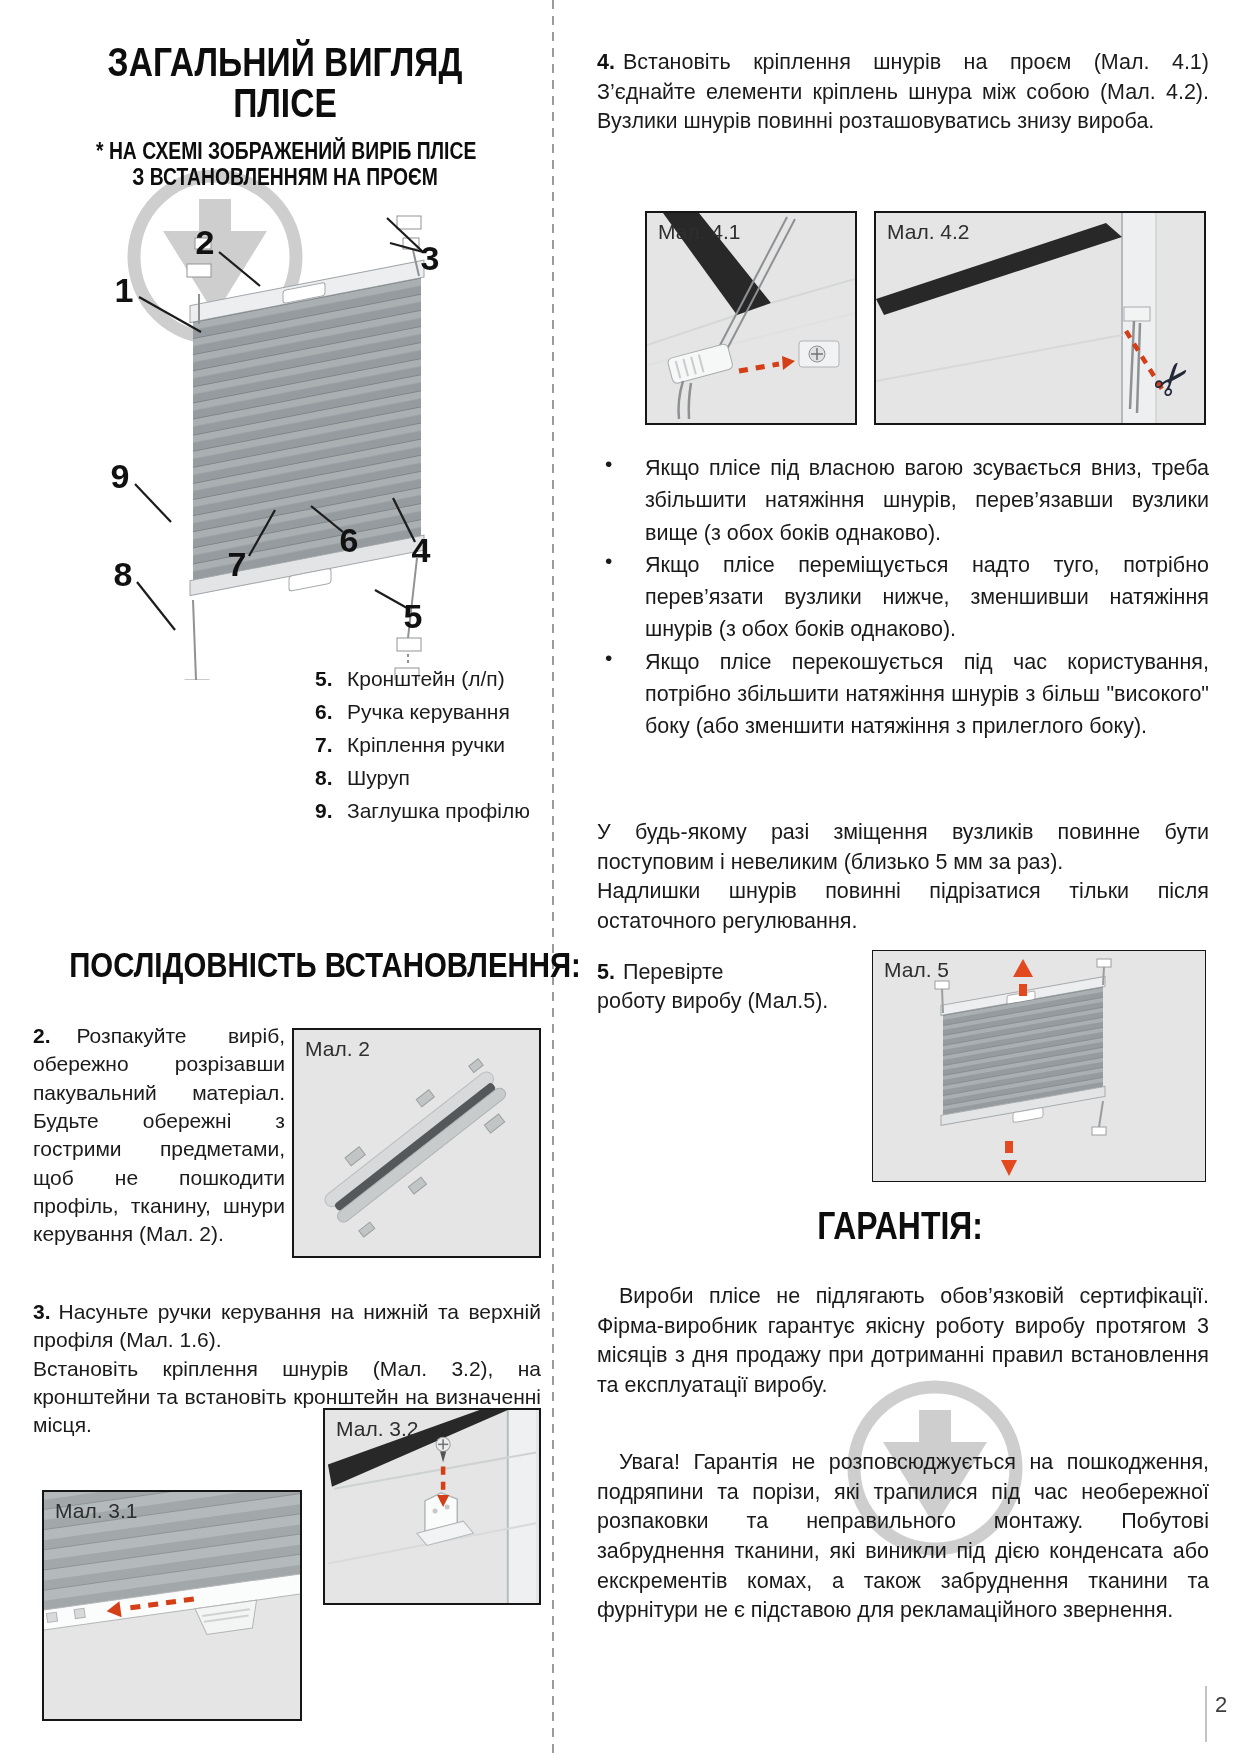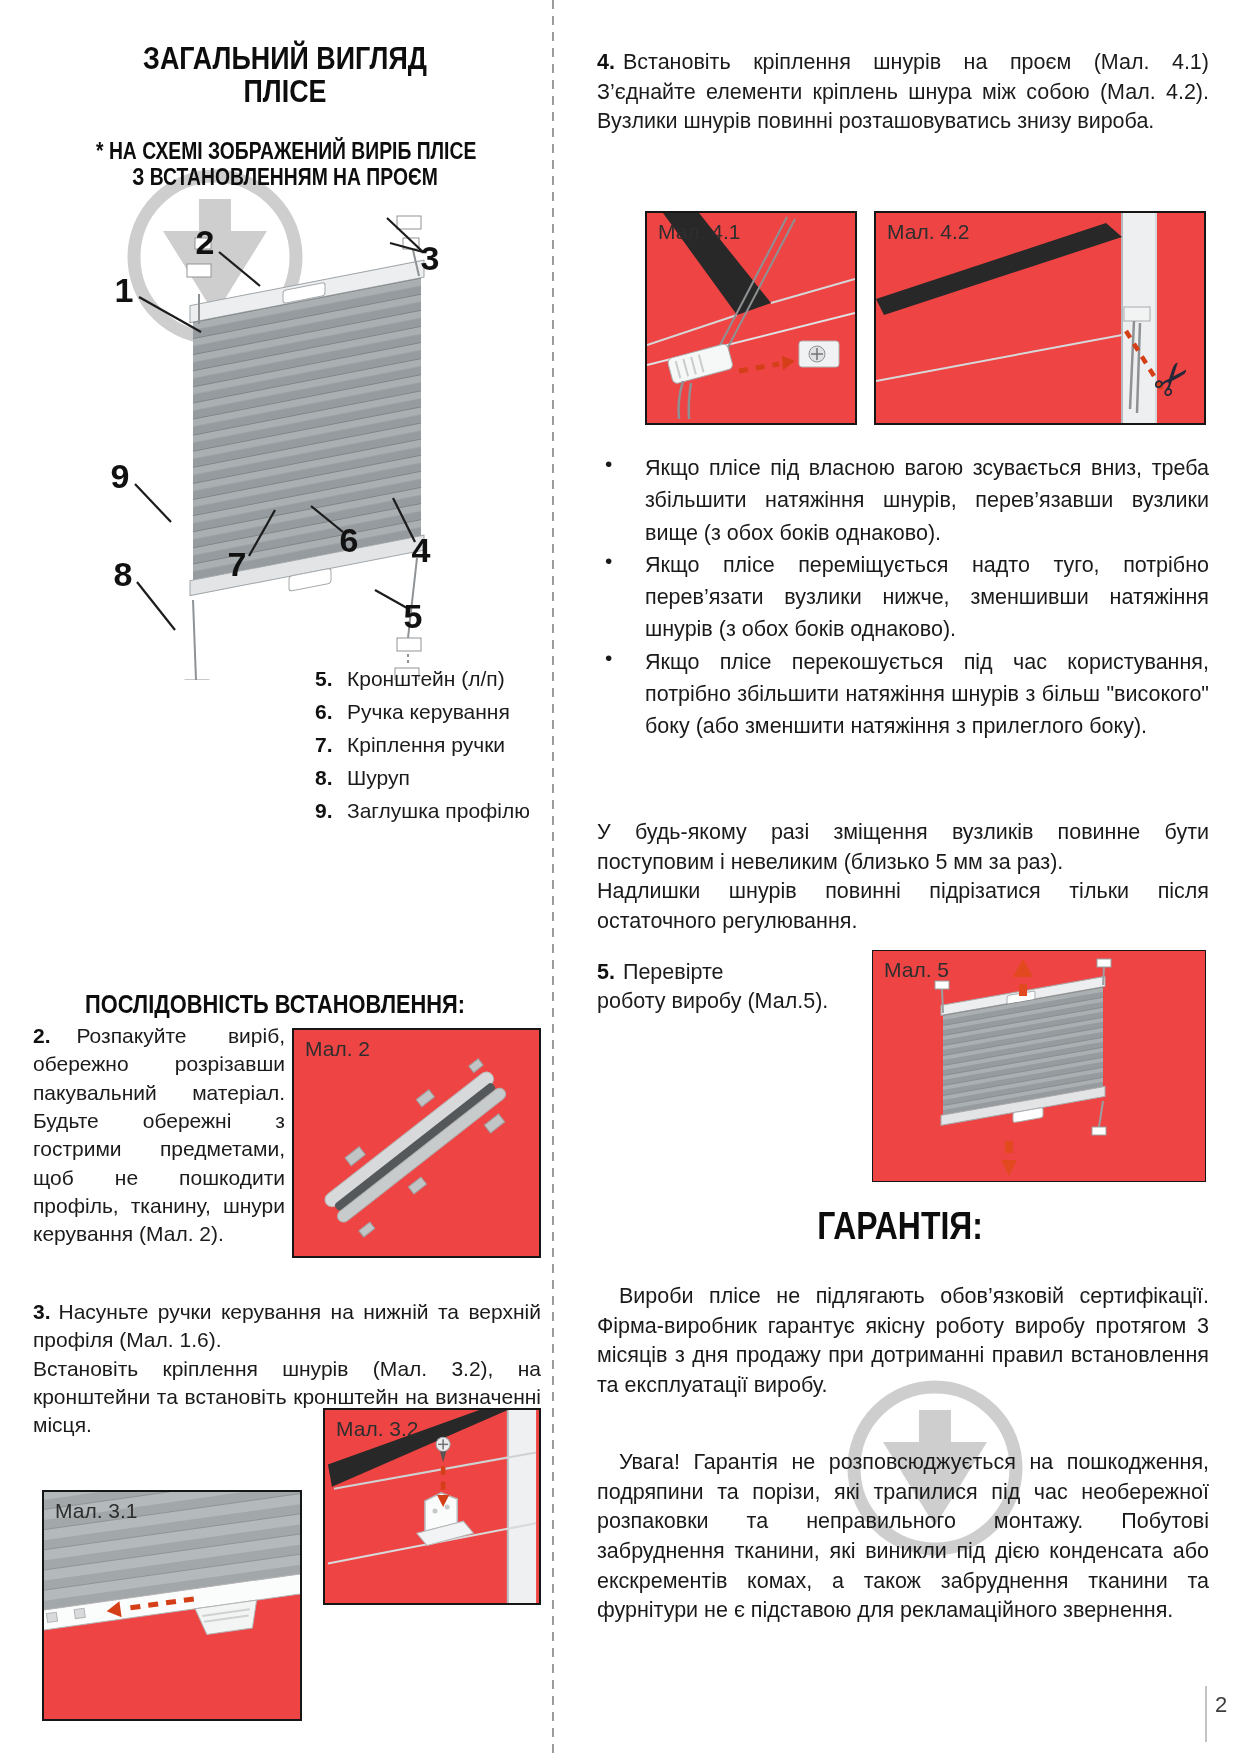--- a/index.html
+++ b/index.html
@@ -14,21 +14,21 @@
   .hd .ln{display:block;white-space:nowrap;transform:scaleX(0.84);transform-origin:50% 50%;}
   
   .txt{font-size:21px;line-height:1.35;text-align:justify;color:#1b1b1b;}
   .txt b{color:#111;}
   .num2{margin-right:26px;}
   .numS{margin-right:8px;}
   
   .legend-item{font-size:21px;line-height:1.24;padding-left:32px;margin-bottom:7px;color:#1b1b1b;}
   .legend-item b{display:inline-block;width:32px;margin-left:-32px;color:#111;}
   
-  .fig{position:absolute;background:#ef4444;border:2px solid #161616;box-sizing:border-box;}
+  .fig{position:absolute;background:#e5e5e5;border:2px solid #161616;box-sizing:border-box;}
   .fig .flabel{position:absolute;left:11px;top:7px;font-size:21px;color:#2e2e2e;z-index:3;}
   .fig svg{position:absolute;left:0;top:0;}
   
   .bullet-row{display:flex;}
   .bullet-row .dot{width:48px;flex:0 0 48px;padding-left:8px;box-sizing:border-box;font-size:21px;}
   .bullet-row .btxt{flex:1;font-size:21.5px;line-height:1.5;text-align:justify;}
   .note{font-size:21.5px;line-height:1.38;text-align:justify;}
   .indent{text-indent:22px;}
   
   .divider{position:absolute;left:552px;top:0;width:2px;height:1760px;z-index:2;
@@ -52,21 +52,21 @@
     <rect x="-16" y="-58" width="32" height="34" fill="#cecece"></rect>
     <polygon points="-52,-26 52,-26 0,58" fill="#cecece"></polygon>
   </svg>
 
   <div class="divider"></div>
   <div class="footer-line"></div>
   <div class="page-num">2</div>
 
   <div class="layer">
 
-    <div class="abs hd" style="left:60px;top:42px;width:450px;font-size:32px;line-height:1.02;text-align:center;">
+    <div class="abs hd" style="left:60px;top:42px;width:450px;font-size:40px;line-height:1.02;text-align:center;">
       <span class="ln">ЗАГАЛЬНИЙ ВИГЛЯД</span>
       <span class="ln">ПЛІСЕ</span>
     </div>
     <div class="abs hd" style="left:60px;top:138px;width:450px;font-size:23px;line-height:1.15;">
       <span class="ln">* НА СХЕМІ ЗОБРАЖЕНИЙ ВИРІБ ПЛІСЕ</span>
       <span class="ln">З ВСТАНОВЛЕННЯМ НА ПРОЄМ</span>
     </div>
 
     <svg class="abs" style="left:25px;top:180px;" width="520" height="500" viewBox="0 0 520 500">
       <defs>
@@ -126,21 +126,21 @@
     </svg>
 
     <div class="abs" style="left:315px;top:666px;width:235px;">
       <div class="legend-item"><b>5.</b><span>Кронштейн (л/п)</span></div>
       <div class="legend-item"><b>6.</b><span>Ручка керування</span></div>
       <div class="legend-item"><b>7.</b><span>Кріплення ручки</span></div>
       <div class="legend-item"><b>8.</b><span>Шуруп</span></div>
       <div class="legend-item"><b>9.</b><span>Заглушка профілю</span></div>
     </div>
 
-    <div class="abs hd" style="left:30px;top:945px;width:490px;font-size:26px;margin-top:44px;">
+    <div class="abs hd" style="left:30px;top:945px;width:490px;font-size:35px;">
       <span class="ln">ПОСЛІДОВНІСТЬ ВСТАНОВЛЕННЯ:</span>
     </div>
 
     <div class="abs txt" style="left:33px;top:1022px;width:252px;">
       <b class="num2">2.</b><span>Розпакуйте виріб, обережно розрізавши пакувальний матеріал. Будьте обережні з гострими предметами, щоб не пошкодити профіль, тканину, шнури керування (Мал. 2).</span>
     </div>
     <div class="fig" style="left:292px;top:1028px;width:249px;height:230px;">
       <div class="flabel">Мал. 2</div>
       <svg width="245" height="226" viewBox="0 0 245 226">
         <g transform="translate(122,118) rotate(-38)">

